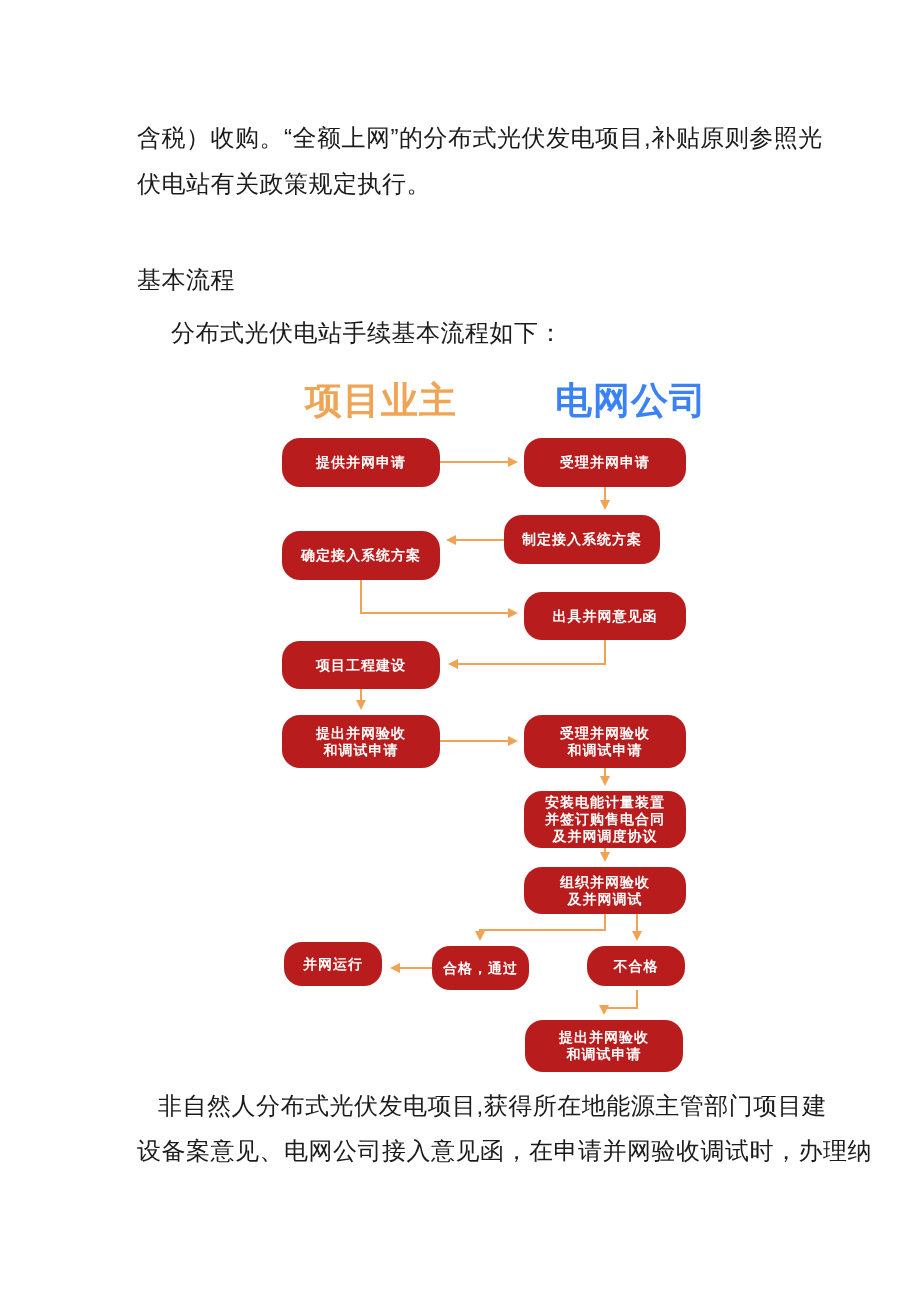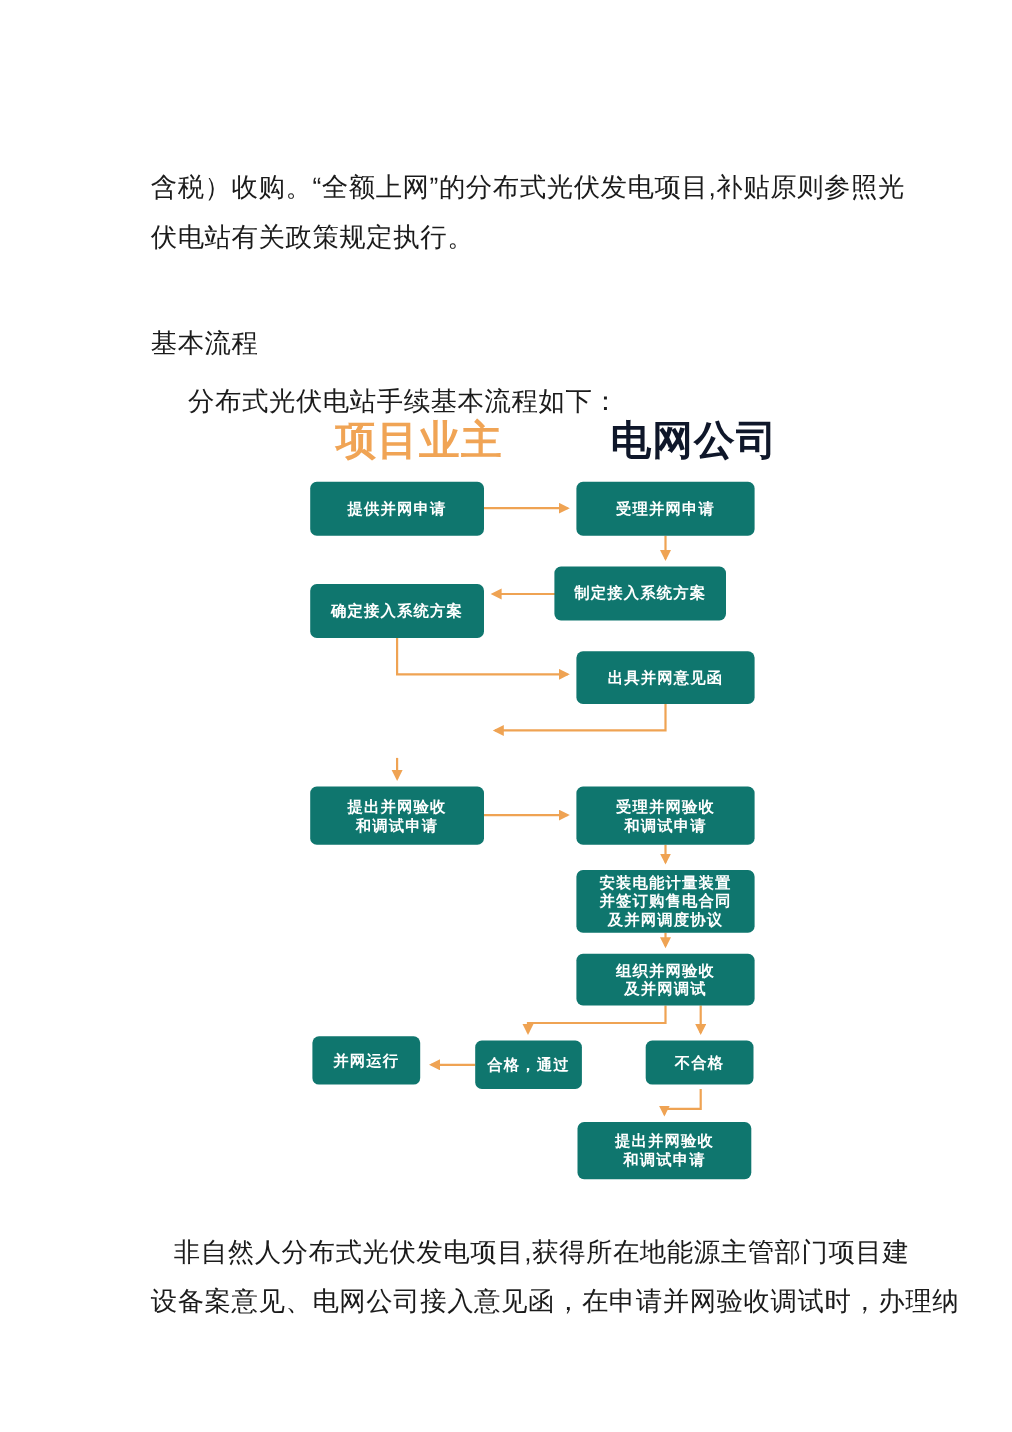--- a/index.html
+++ b/index.html
@@ -9,33 +9,32 @@
     background:#ffffff;
     font-family:"Liberation Sans","DejaVu Sans",sans-serif;
     overflow:hidden;
   }
   .doc-line{
     position:absolute;
     font-size:24px;
     color:#1b1b1b;
     letter-spacing:0.5px;
     white-space:nowrap;
-    margin-top:32px;
   }
   .col-header{
     position:absolute;
     font-size:37px;
     font-weight:bold;
     letter-spacing:1px;
     white-space:nowrap;
   }
   .flow-node{
     position:absolute;
-    background:#0f766e;
-    border-radius:6px;
+    background:#b91c1c;
+    border-radius:18px;
     color:#ffffff;
     font-size:14px;
     font-weight:bold;
     line-height:17px;
     display:flex;
     align-items:center;
     justify-content:center;
     text-align:center;
     letter-spacing:1px;
     box-sizing:border-box;
@@ -53,21 +52,21 @@
 <div class="page">
 
   <div class="doc-line" style="left:137px;top:122px;">含税）收购。“全额上网”的分布式光伏发电项目,补贴原则参照光</div>
   <div class="doc-line" style="left:137px;top:168px;">伏电站有关政策规定执行。</div>
 
   <div class="doc-line" style="left:137px;top:264px;">基本流程</div>
 
   <div class="doc-line" style="left:171px;top:317px;">分布式光伏电站手续基本流程如下：</div>
 
   <div class="col-header" style="left:305px;top:376px;color:#F0A455;">项目业主</div>
-  <div class="col-header" style="left:555px;top:376px;color:#0f172a;">电网公司</div>
+  <div class="col-header" style="left:555px;top:376px;color:#3b82f6;">电网公司</div>
 
   <svg class="connector-layer" width="920" height="1302" viewBox="0 0 920 1302">
     <defs>
       <marker id="arw" markerUnits="userSpaceOnUse" markerWidth="11" markerHeight="11" refX="8" refY="5" orient="auto">
         <path d="M0,0 L10,5 L0,10 z" fill="#EFA353"></path>
       </marker>
     </defs>
     <g fill="none" stroke="#EFA353" stroke-width="2">
       <path d="M440 462 L516 462" marker-end="url(#arw)"></path>
       <path d="M605 487 L605 508" marker-end="url(#arw)"></path>
@@ -96,20 +95,23 @@
       <span>确定接入系统方案</span>
     </div>
   <div class="flow-node" style="left:504px;top:515px;width:156px;height:49px;">
       <span>制定接入系统方案</span>
     </div>
 
   <div class="flow-node" style="left:524px;top:592px;width:162px;height:48px;">
       <span>出具并网意见函</span>
     </div>
 
+  <div class="flow-node" style="left:282px;top:641px;width:158px;height:48px;">
+      <span>项目工程建设</span>
+    </div>
 
   <div class="flow-node" style="left:282px;top:715px;width:158px;height:53px;">
       <span>提出并网验收
 和调试申请</span>
     </div>
   <div class="flow-node" style="left:524px;top:715px;width:162px;height:53px;">
       <span>受理并网验收
 和调试申请</span>
     </div>
 

